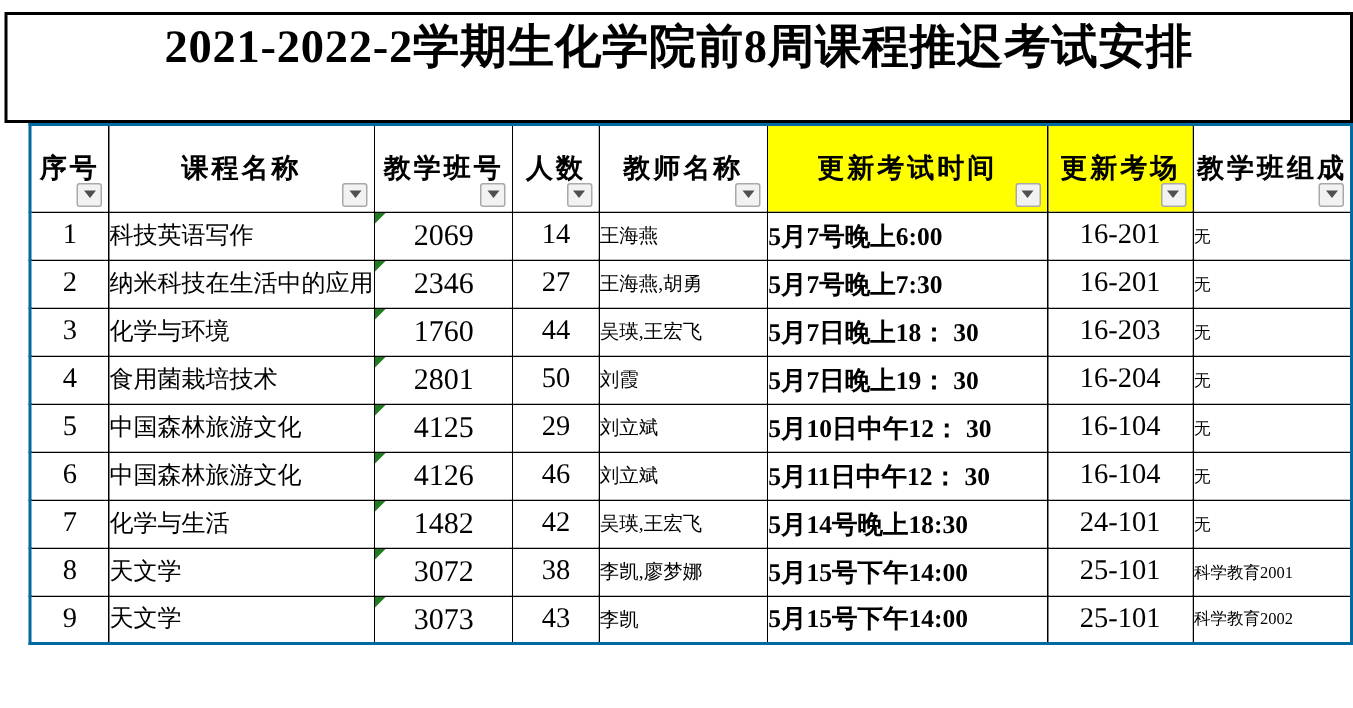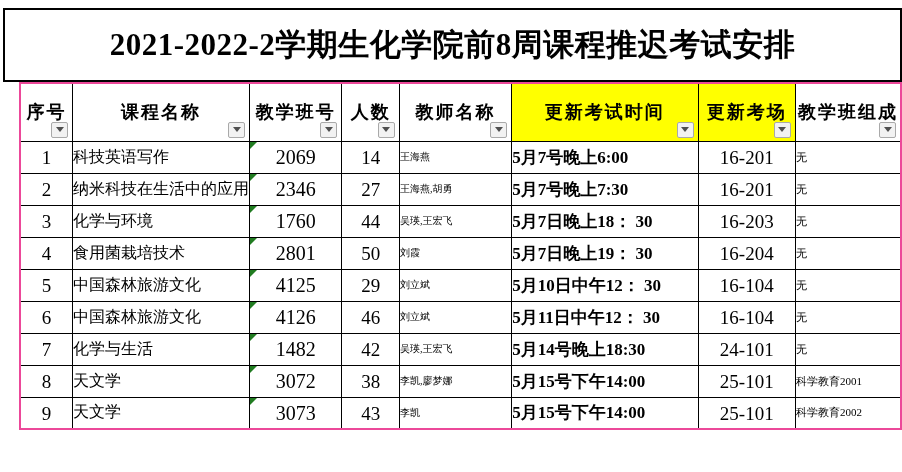--- a/index.html
+++ b/index.html
@@ -3,28 +3,28 @@
 <meta charset="utf-8">
 <style>
   html, body { margin:0; padding:0; }
   body {
     width:902px; height:472px; background:#ffffff; overflow:hidden; position:relative;
     font-family:"Liberation Serif","DejaVu Serif",serif; color:#000;
   }
   .title-box {
     position:absolute; left:3px; top:8px; width:899px; height:74px; box-sizing:border-box;
     border:2px solid #000; background:#fff;
-    display:flex; align-items:center; justify-content:center;
+    display:flex; justify-content:center;
   }
   .title-text { font-size:31px; font-weight:bold; white-space:nowrap; letter-spacing:0.5px; }
 
   table.grid {
     position:absolute; left:19px; top:82px;
     border-collapse:collapse; table-layout:fixed;
-    border:2px solid #ec4899;
+    border:2px solid #0369a1;
   }
   .grid th, .grid td { border:1px solid #000; box-sizing:border-box; }
 
   .grid th {
     height:58px; position:relative; padding:0 2px;
     font-size:18px; font-weight:bold; letter-spacing:2px;
     text-align:center; vertical-align:middle; background:#fff;
     white-space:nowrap; overflow:hidden;
   }
   .grid th.hl { background:var(--hl, #FFFF00); }
@@ -47,21 +47,21 @@
 
   .flag {
     position:absolute; left:0; top:0; width:0; height:0;
     border-top:7px solid var(--flag, #217C21); border-right:7px solid transparent;
   }
 
   .c-seq     { text-align:center; font-size:19px; }
   .c-course  { text-align:left; padding-left:5px; font-size:16px; }
   .c-class   { text-align:center; font-size:20px; }
   .c-count   { text-align:center; font-size:19px; }
-  .c-teacher { text-align:left; padding-left:4px; font-size:10px; }
+  .c-teacher { text-align:left; padding-left:4px; font-size:13px; }
   .c-time    { text-align:left; padding-left:4px; font-size:17px;font-weight:bold; }
   .c-room    { text-align:center; font-size:19px; }
   .c-comp    { text-align:left; padding-left:4px; font-size:11px; }
   .cell-text { display:inline-block; vertical-align:middle; }
 </style>
 </head>
 <body>
 
 <div class="title-box">
   <span class="title-text">2021-2022-2学期生化学院前8周课程推迟考试安排</span>

